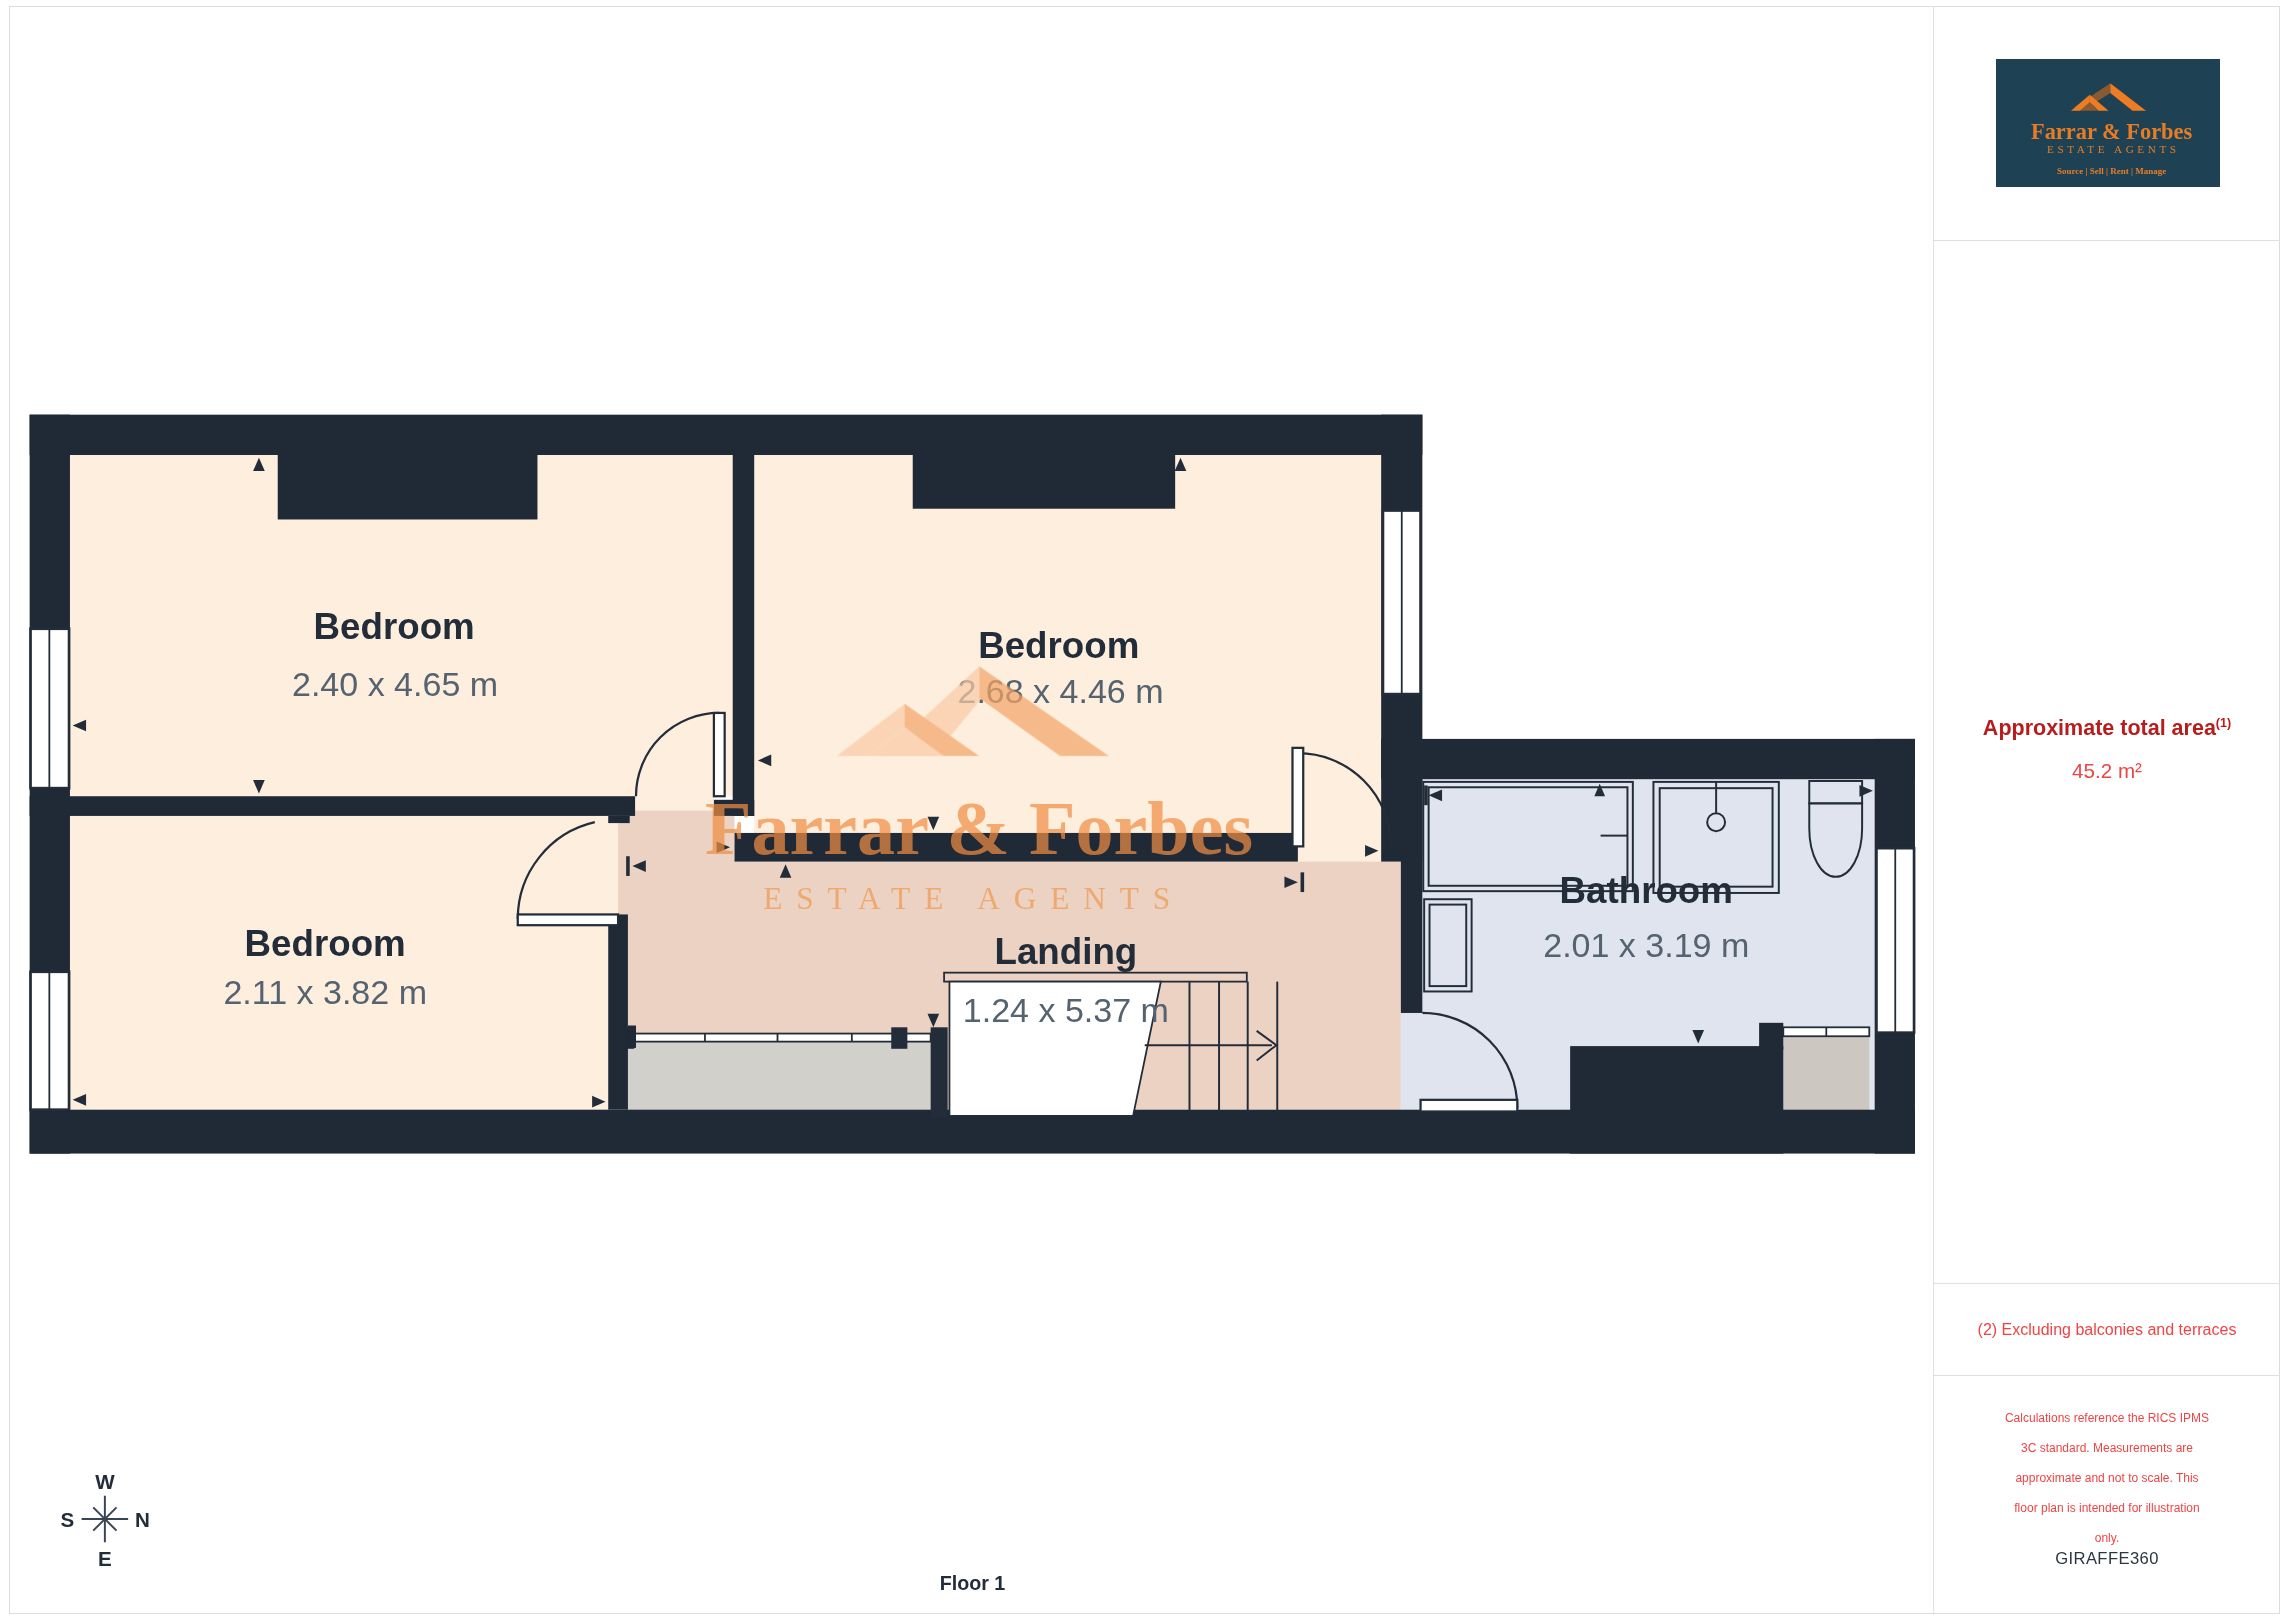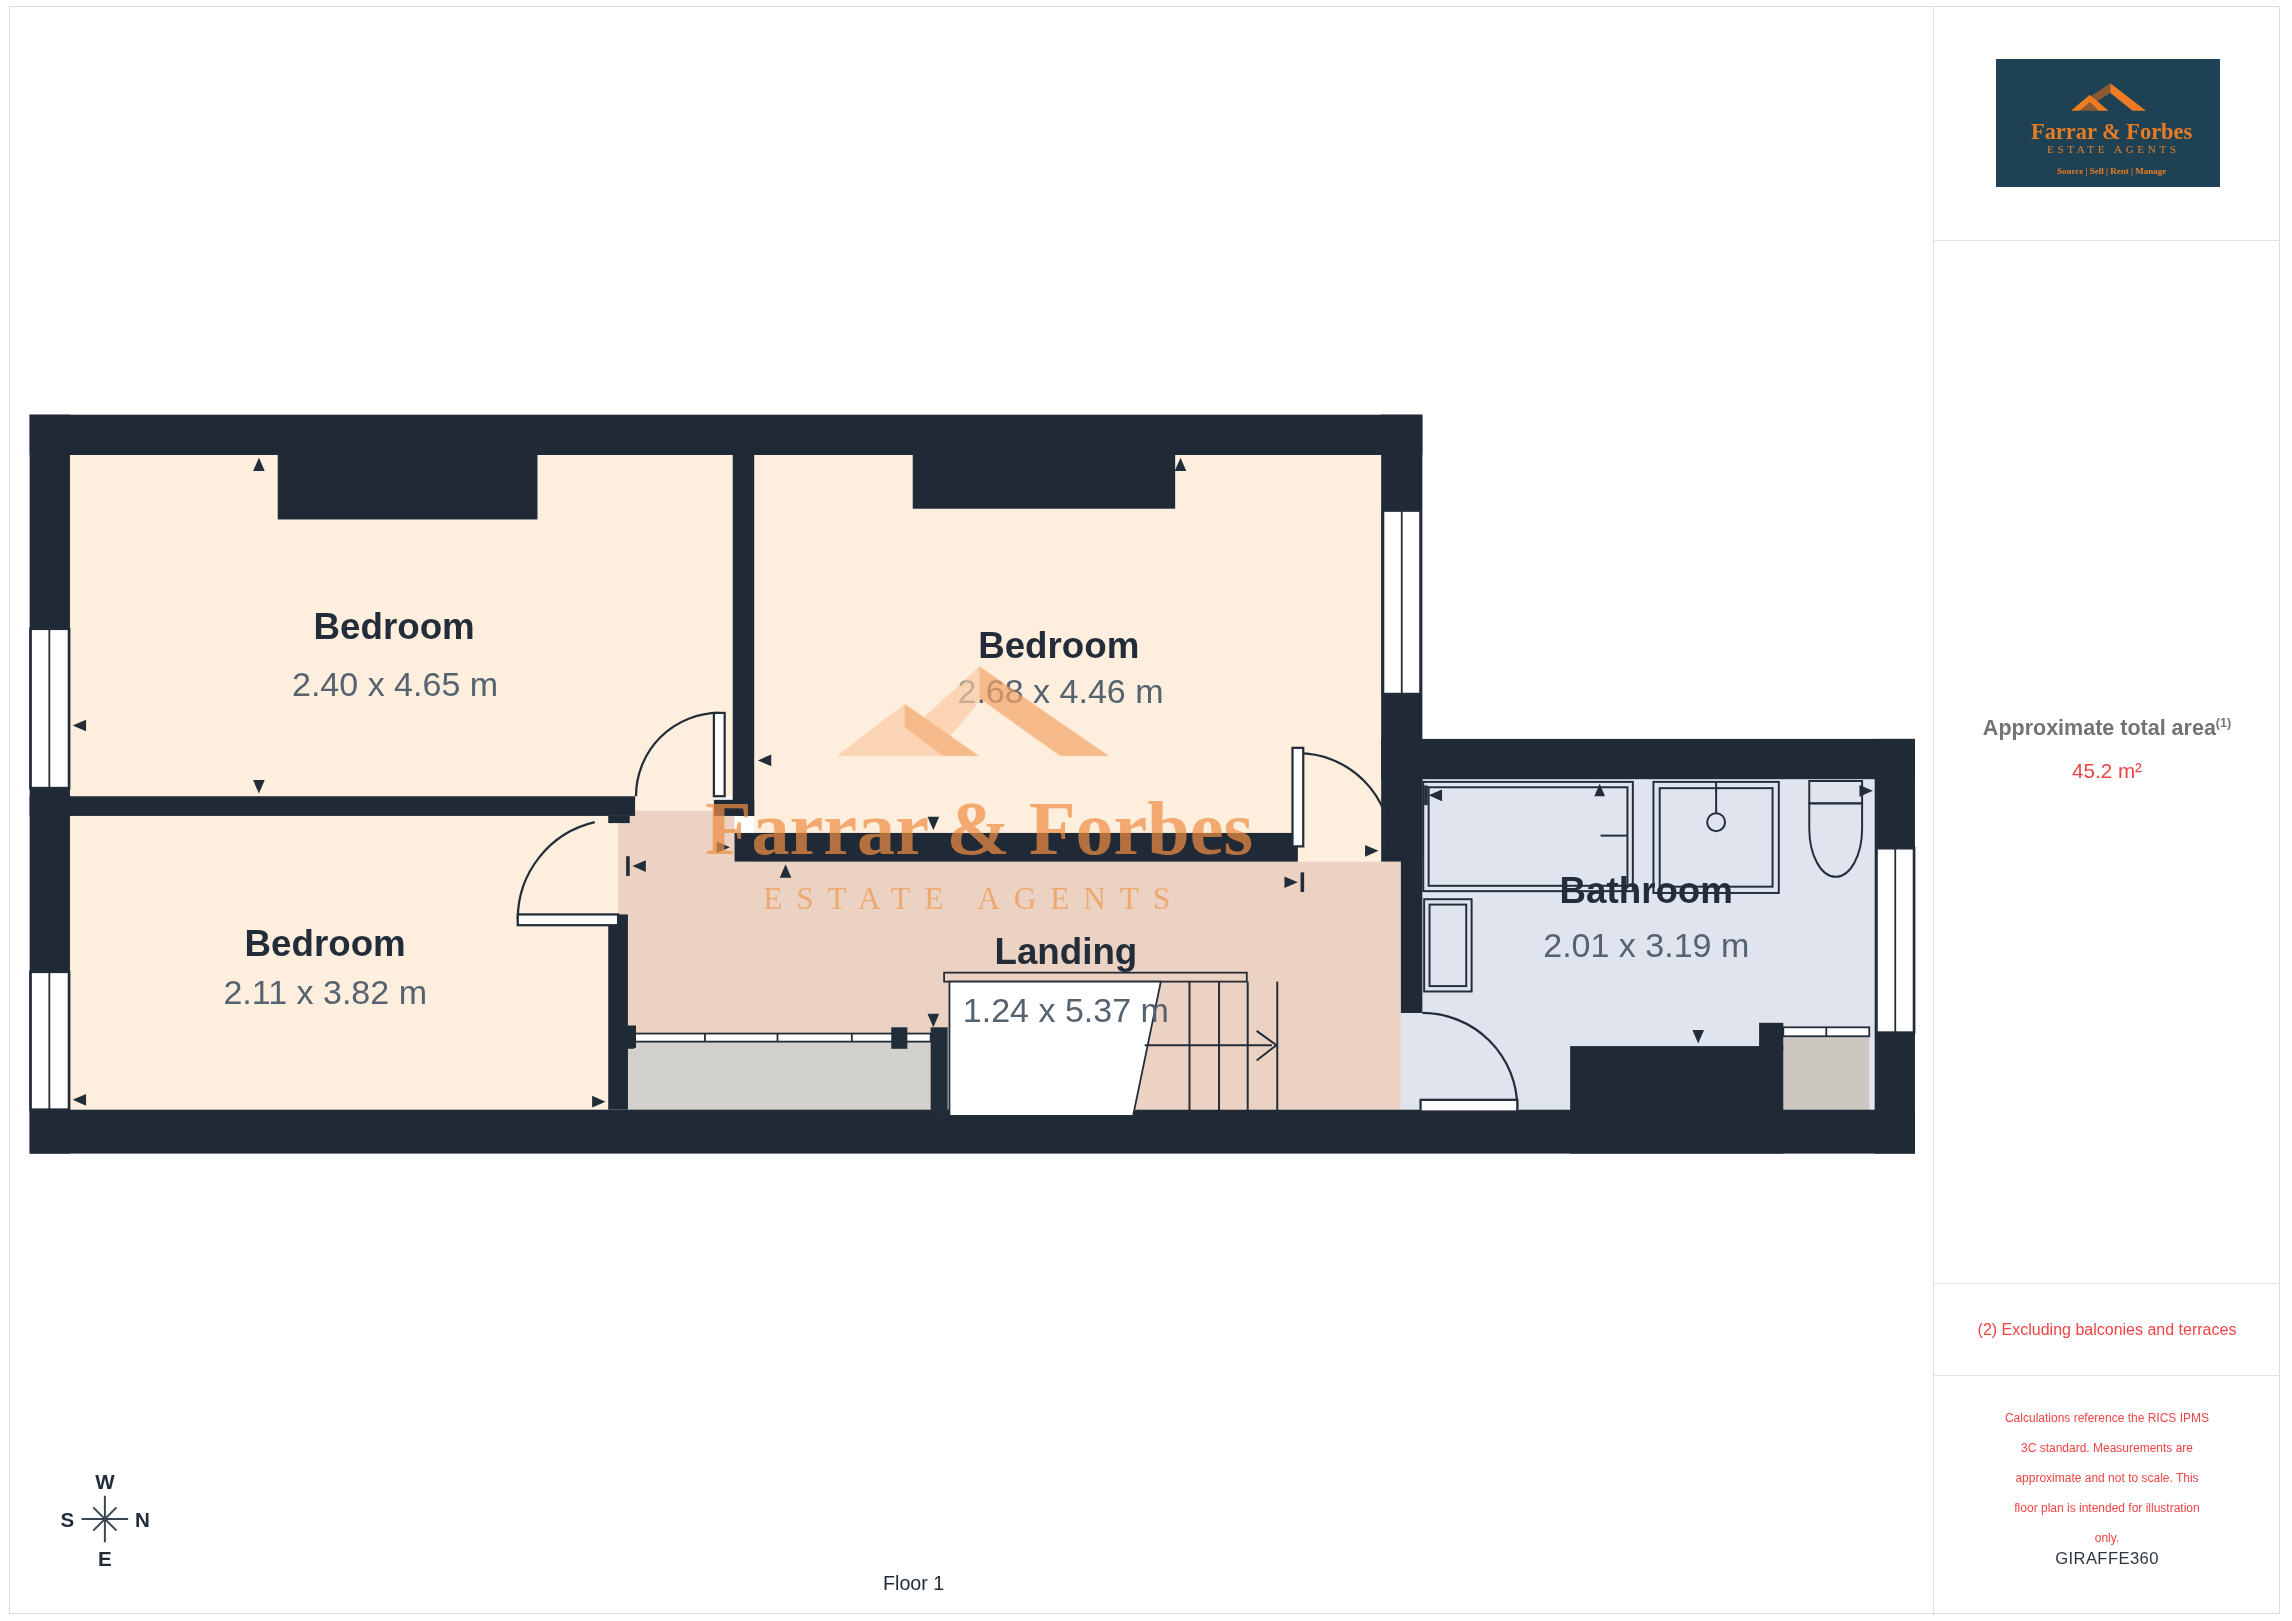--- a/index.html
+++ b/index.html
@@ -8,28 +8,28 @@
   .lblh{font-weight:700;font-size:41px;fill:#232d3a;}
   .dimt{font-weight:400;font-size:38px;fill:#55626f;}
   #border{left:9px;top:6.3px;width:2269px;height:1606px;border:1.8px solid #dcdcdc;}
   #vdiv{left:1933px;top:6.3px;width:0px;height:1609px;border-left:1.8px solid #e0e0e0;}
   .hdiv{left:1934px;width:346px;height:0px;border-top:1.8px solid #e0e0e0;}
   #logobox{left:1996px;top:59px;width:224px;height:128px;background:#1e4254;text-align:center;}
   #logobox .nm{font-family:"Liberation Serif",serif;font-weight:700;color:#e87c25;font-size:22.4px;margin-top:4.5px;position:relative;left:3.6px;}
   #logobox .ea{font-family:"Liberation Serif",serif;color:#e87c25;font-size:11.2px;letter-spacing:3.6px;margin-top:-1.8px;position:relative;left:5.4px;}
   #logobox .sl{font-family:"Liberation Serif",serif;font-weight:700;color:#e87c25;font-size:9px;margin-top:11px;position:relative;left:3.6px;}
   .side{left:1934px;width:346px;text-align:center;color:#ef4444;}
-  #ata{top:716px;font-weight:700;font-size:21.5px;color:#737373;}
+  #ata{top:716px;font-weight:700;font-size:21.5px;color:#b91c1c;}
   #ata sup{font-size:12.5px;}
   #m2{top:759px;font-size:20.6px;}
   #excl{top:1321px;font-size:16px;}
   #calc{top:1403px;font-size:12px;line-height:30px;}
   #gir{top:1549px;font-size:16.6px;color:#2c3644;letter-spacing:0.4px;}
   #gir b{font-weight:400;}
-  #floor1{left:883px;top:1572px;width:179px;text-align:left;font-weight:400;font-size:19.7px;color:#232d3a;}
+  #floor1{left:883px;top:1572px;width:179px;text-align:center;font-weight:700;font-size:19.7px;color:#232d3a;}
 </style>
 </head>
 <body>
 <div class="abs" id="border"></div>
 <div class="abs" id="vdiv"></div>
 <div class="abs hdiv" style="top:240px"></div>
 <div class="abs hdiv" style="top:1283px"></div>
 <div class="abs hdiv" style="top:1375px"></div>
 
 <div class="abs" id="logobox">

